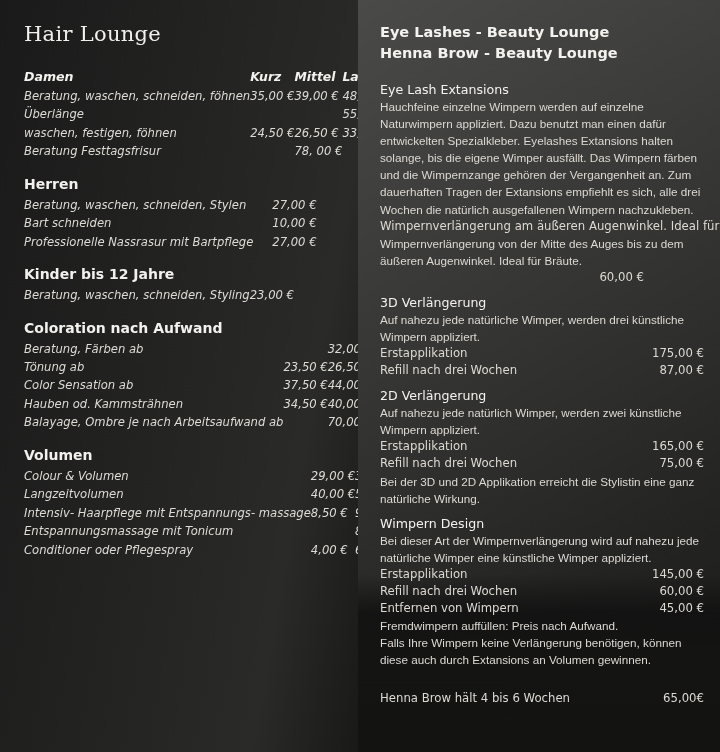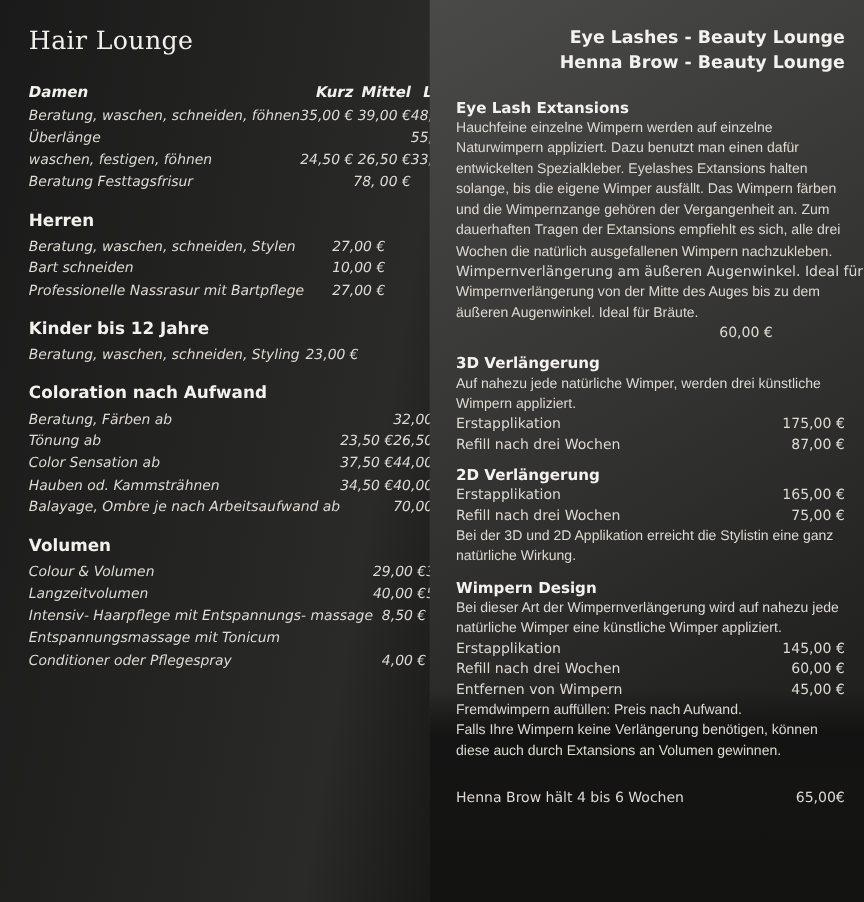--- a/index.html
+++ b/index.html
@@ -49,21 +49,20 @@
 
   h1.section-title {
     font-size: 21px;
     font-weight: normal;
     letter-spacing: 0.3px;
     margin: 6px 0 22px 0;
     color: #f2f0ec;
   }
   .right-head {
     margin: 6px 0 18px 0;
-    text-align: right;
   }
   .right-head div {
     font-family: "DejaVu Sans", sans-serif;
     font-size: 14.5px;
     font-weight: bold;
     line-height: 1.45;
     color: #f4f2ee;
   }
 
   
@@ -84,39 +83,38 @@
     font-style: italic;
   }
   table.svc td {
     padding: 0 0 2px 0;
     vertical-align: top;
     line-height: 1.42;
     white-space: nowrap;
   }
   td.name { width: 152px; white-space: normal; }
   td.p1, td.p2, td.p3 {
-    text-align: right;
     width: 58px;
     padding-left: 6px;
   }
   .colhead td {
     font-family: "DejaVu Sans", sans-serif;
     font-size: 12.4px;
     font-weight: bold;
     color: #f3f1ed;
     padding-bottom: 4px;
   }
   .colhead td.name { font-size: 12.6px; }
 
   
   .r-block { margin-bottom: 9px; }
   .r-head {
     font-family: "DejaVu Sans", sans-serif;
     font-size: 12.6px;
-    font-weight: bold;
+    font-weight: normal;
     color: #f4f2ee;
     margin-bottom: 1px;
   }
   .r-para {
     font-family: Liberation Sans, sans-serif;
     font-size: 11.7px;
     line-height: 1.46;
     color: #ddd9d3;
     margin: 0;
   }
@@ -327,20 +325,21 @@
         <span class="val">175,00 €</span>
       </div>
       <div class="r-row">
         <span class="lbl">Refill nach drei Wochen</span>
         <span class="val">87,00 €</span>
       </div>
     </div>
 
     <div class="r-block">
       <div class="r-head">2D Verlängerung</div>
+      <p class="r-para">Auf nahezu jede natürlich Wimper, werden zwei künstliche Wimpern appliziert.</p>
       <div class="r-row">
         <span class="lbl">Erstapplikation</span>
         <span class="val">165,00 €</span>
       </div>
       <div class="r-row">
         <span class="lbl">Refill nach drei Wochen</span>
         <span class="val">75,00 €</span>
       </div>
       <p class="r-para">Bei der 3D und 2D Applikation erreicht die Stylistin eine ganz natürliche Wirkung.</p>
     </div>

